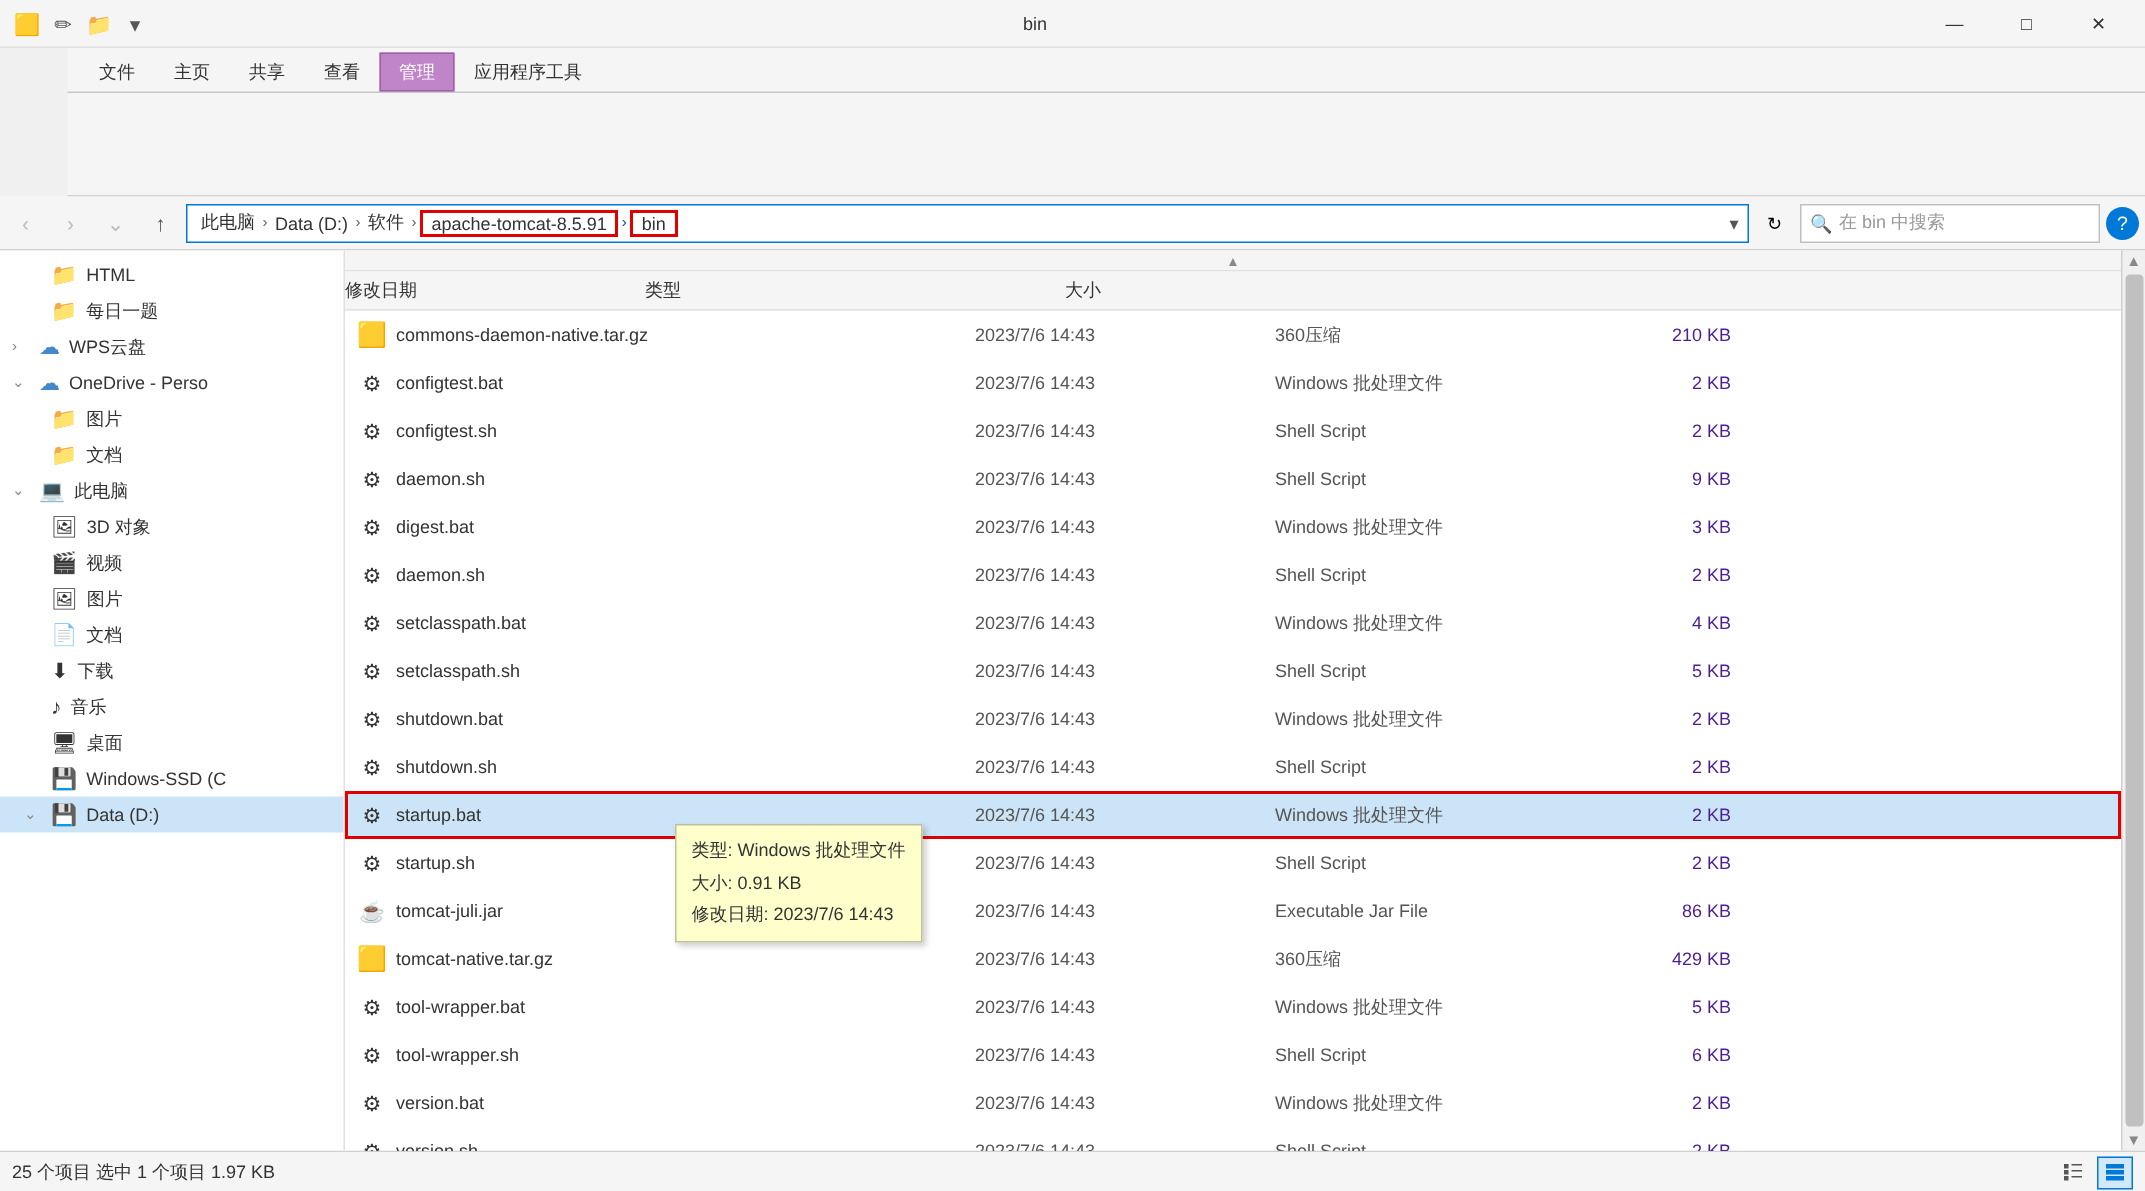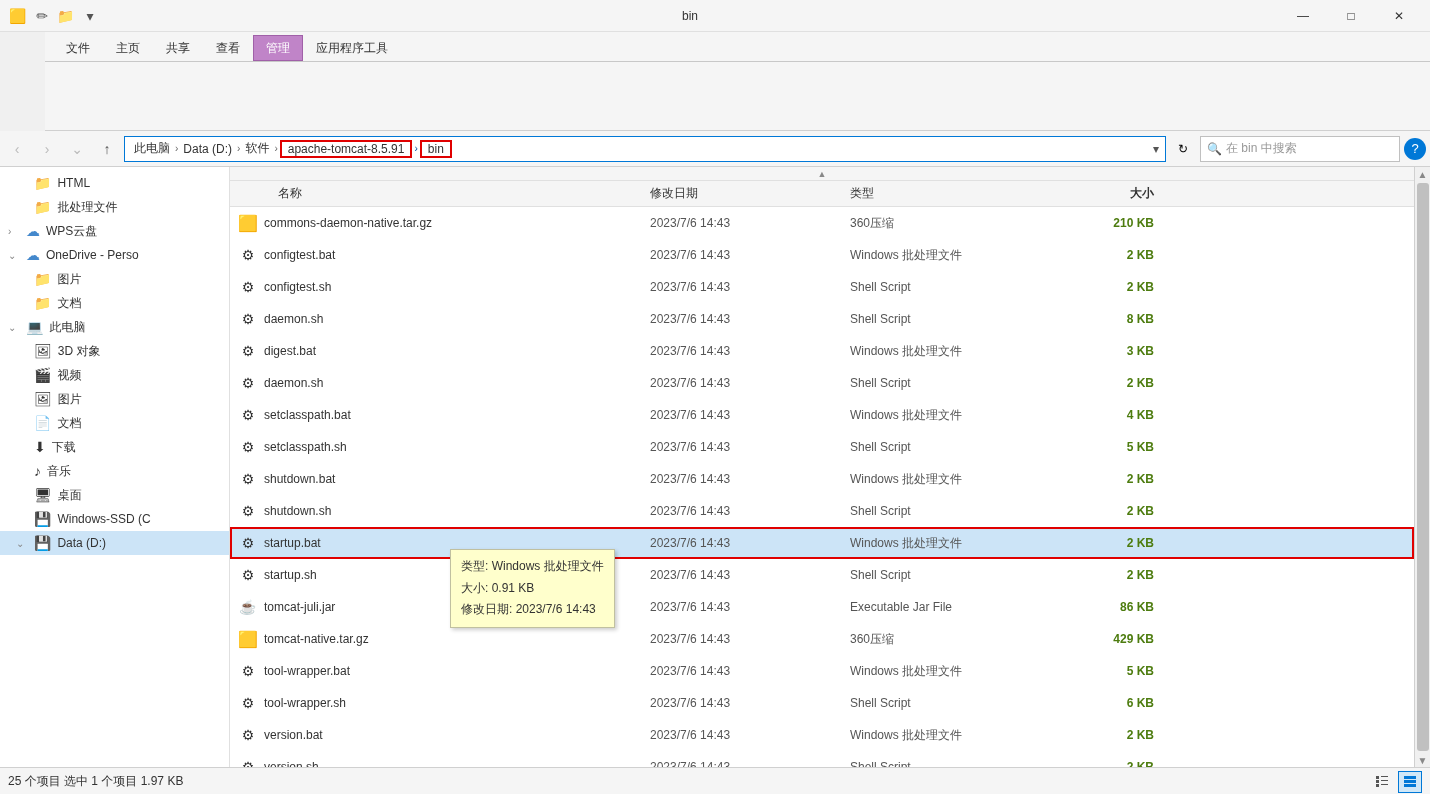--- a/index.html
+++ b/index.html
@@ -140,39 +140,39 @@
       border-bottom: 1px solid #e0e0e0;
       padding: 4px 0;
       font-size: 12px;
       color: #333;
       font-weight: 500;
       flex-shrink: 0;
     }
     .col-name { width: 420px; padding-left: 48px; }
     .col-date { width: 200px; }
     .col-type { width: 220px; }
-    .col-size { width: 100px; text-align: right; padding-right: 16px; font-weight: bold; }
+    .col-size { width: 100px; text-align: right; padding-right: 16px; }
 
     .file-list { flex: 1; overflow-y: auto; overflow-x: hidden; }
     .file-row {
       display: flex;
       align-items: center;
       height: 32px;
       font-size: 12px;
       color: #333;
       cursor: pointer;
       position: relative;
     }
     .file-row .col-name {
       display: flex; align-items: center; gap: 6px;
       padding-left: 8px; width: 420px;
     }
     .file-row .col-date { width: 200px; color: #555; }
     .file-row .col-type { width: 220px; color: #555; }
-    .file-row .col-size { width: 100px; text-align: right; padding-right: 16px; color: #4d7c0f; }
+    .file-row .col-size { width: 100px; text-align: right; padding-right: 16px; color: #4c1d95; }
     .file-icon { width: 20px; height: 20px; flex-shrink: 0; display: flex; align-items: center; justify-content: center; font-size: 14px; }
 
     
     .status-bar {
       height: 28px;
       background: #f5f5f5;
       border-top: 1px solid #d0d0d0;
       display: flex;
       align-items: center;
       padding: 0 8px;
@@ -283,21 +283,21 @@
 
   <div class="sidebar">
     <div class="sidebar-item">
       <span class="sidebar-expand"></span>
       <span class="sidebar-icon" style="color:#e8a020">📁</span>
       <span>HTML</span>
     </div>
     <div class="sidebar-item">
       <span class="sidebar-expand"></span>
       <span class="sidebar-icon" style="color:#e8a020">📁</span>
-      <span>批处理文件</span>
+      <span>每日一题</span>
     </div>
     <div class="sidebar-item" style="padding-left:8px;">
       <span class="sidebar-expand">›</span>
       <span class="sidebar-icon" style="color:#4488cc">☁</span>
       <span>WPS云盘</span>
     </div>
     <div class="sidebar-item" style="padding-left:8px;">
       <span class="sidebar-expand">⌄</span>
       <span class="sidebar-icon" style="color:#4488cc">☁</span>
       <span>OneDrive - Perso</span>
@@ -364,21 +364,20 @@
     </div>
   </div>
 
   <div class="file-area">
 
     <div style="text-align:center; background:#f5f5f5; border-bottom:1px solid #e0e0e0; height:14px; display:flex; align-items:center; justify-content:center;">
       <span style="font-size:9px; color:#888;">▲</span>
     </div>
 
     <div class="file-list-header">
-      <div class="col-name">名称</div>
       <div class="col-date">修改日期</div>
       <div class="col-type">类型</div>
       <div class="col-size">大小</div>
     </div>
 
     <div class="file-list" style="position:relative;">
 
       <div class="file-row">
         <div class="col-name">
           <div class="file-icon" style="font-size:16px;">🟨</div>
@@ -409,21 +408,21 @@
         <div class="col-size">2 KB</div>
       </div>
 
       <div class="file-row">
         <div class="col-name">
           <div class="file-icon">⚙</div>
           <span>daemon.sh</span>
         </div>
         <div class="col-date">2023/7/6 14:43</div>
         <div class="col-type">Shell Script</div>
-        <div class="col-size">8 KB</div>
+        <div class="col-size">9 KB</div>
       </div>
 
       <div class="file-row">
         <div class="col-name">
           <div class="file-icon">⚙</div>
           <span>digest.bat</span>
         </div>
         <div class="col-date">2023/7/6 14:43</div>
         <div class="col-type">Windows 批处理文件</div>
         <div class="col-size">3 KB</div>

